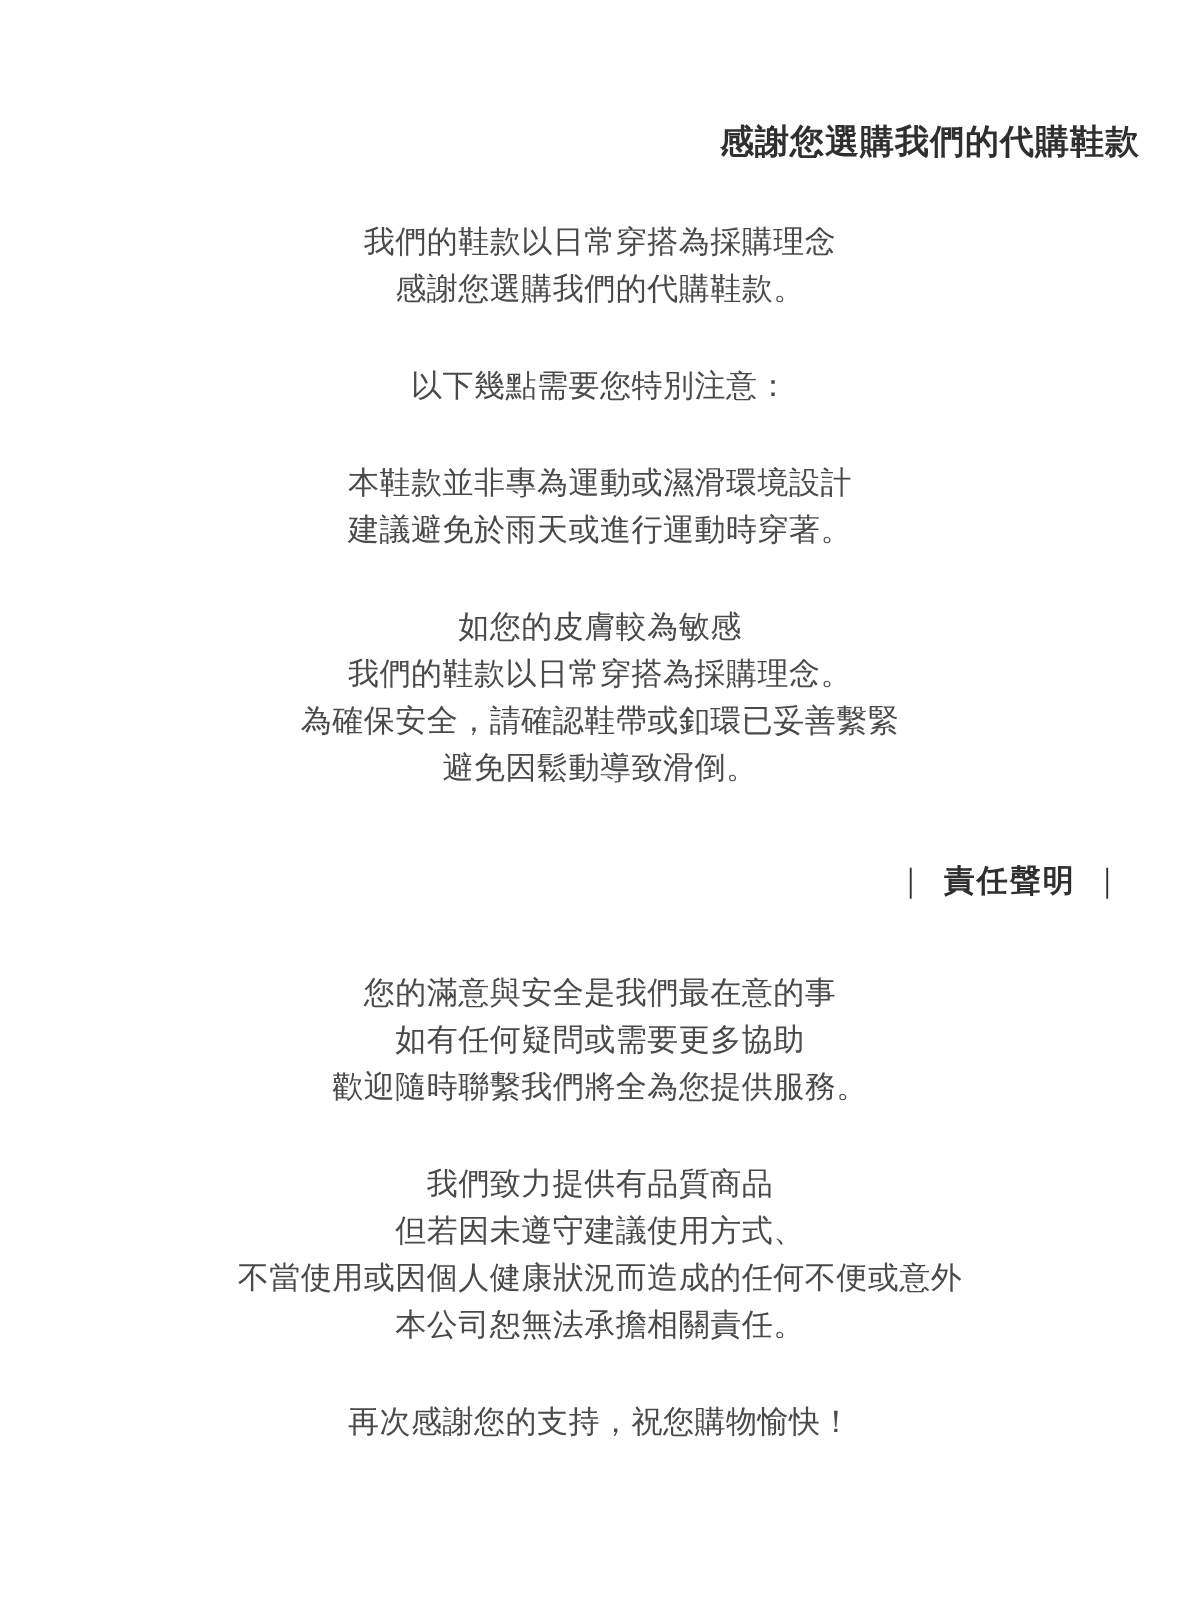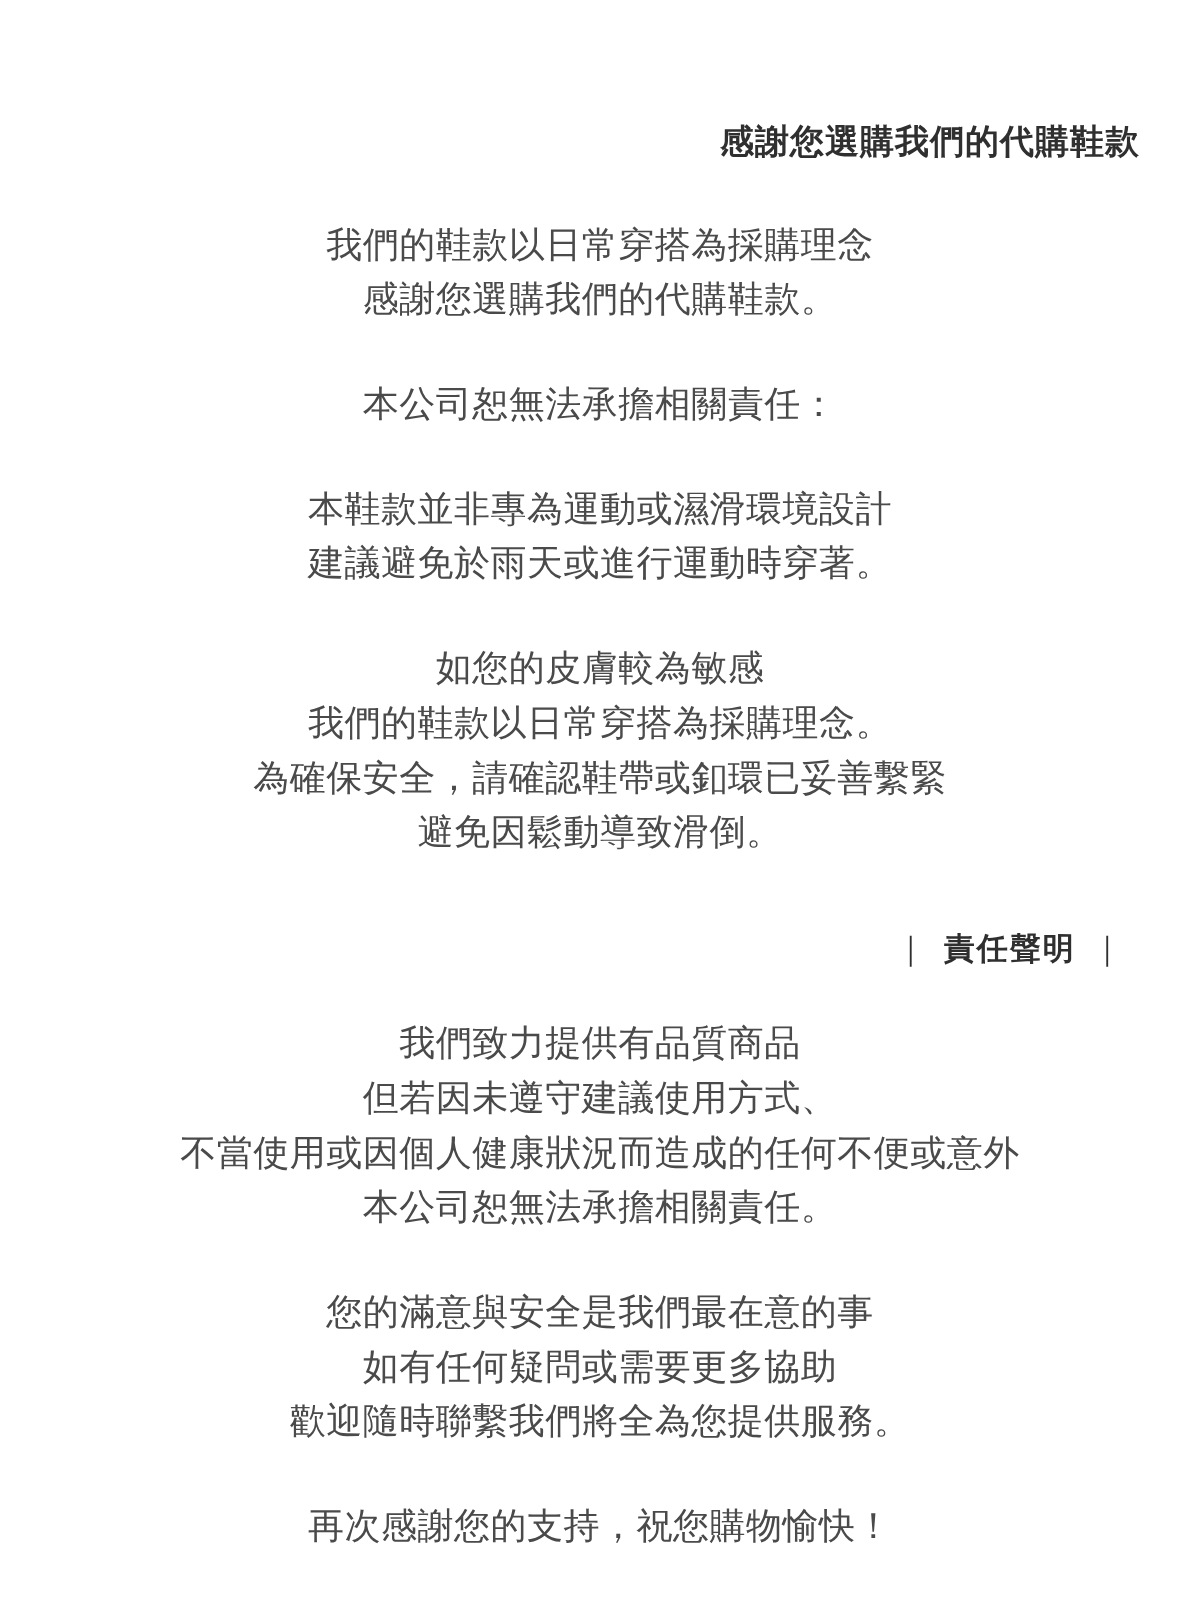--- a/index.html
+++ b/index.html
@@ -32,33 +32,33 @@
     text-align: center;
     line-height: 1.4;
     margin: 0 0 52px 0;
   }
   .block {
     width: 100%;
     text-align: center;
     margin: 0 0 50px 0;
   }
   .block .line {
-    font-size: 36px;
+    font-size: 31px;
     line-height: 1.52;
     color: #4a4a4a;
     letter-spacing: 0.5px;
     white-space: nowrap;
   }
   .section-heading {
     font-size: 31px;
     font-weight: bold;
     color: #2f2f2f;
     letter-spacing: 2px;
     text-align: center;
-    margin: 18px 0 46px 0;
+    margin: 18px 0 67px 0;
     white-space: nowrap;
   }
   .section-heading .bar {
     font-weight: normal;
     padding: 0 16px;
     color: #2f2f2f;
   }
   .closing {
     margin-bottom: 16px;
   }
@@ -69,49 +69,49 @@
 <div class="page">
 
   <h1 class="doc-title">感謝您選購我們的代購鞋款</h1>
 
   <div class="block">
     <div class="line">我們的鞋款以日常穿搭為採購理念</div>
     <div class="line">感謝您選購我們的代購鞋款。</div>
   </div>
 
   <div class="block">
-    <div class="line">本公司恕無法承擔相關責任：</div>
+    <div class="line">以下幾點需要您特別注意：</div>
   </div>
 
   <div class="block">
     <div class="line">本鞋款並非專為運動或濕滑環境設計</div>
     <div class="line">建議避免於雨天或進行運動時穿著。</div>
   </div>
 
   <div class="block">
     <div class="line">如您的皮膚較為敏感</div>
     <div class="line">我們的鞋款以日常穿搭為採購理念。</div>
     <div class="line">為確保安全，請確認鞋帶或釦環已妥善繫緊</div>
     <div class="line">避免因鬆動導致滑倒。</div>
   </div>
 
   <div class="section-heading">
     <span class="bar">｜</span><span>責任聲明</span><span class="bar">｜</span>
   </div>
 
   <div class="block">
+    <div class="line">您的滿意與安全是我們最在意的事</div>
+    <div class="line">如有任何疑問或需要更多協助</div>
+    <div class="line">歡迎隨時聯繫我們將全為您提供服務。</div>
+  </div>
+
+  <div class="block">
     <div class="line">我們致力提供有品質商品</div>
     <div class="line">但若因未遵守建議使用方式、</div>
     <div class="line">不當使用或因個人健康狀況而造成的任何不便或意外</div>
     <div class="line">本公司恕無法承擔相關責任。</div>
-  </div>
-
-  <div class="block">
-    <div class="line">您的滿意與安全是我們最在意的事</div>
-    <div class="line">如有任何疑問或需要更多協助</div>
-    <div class="line">歡迎隨時聯繫我們將全為您提供服務。</div>
   </div>
 
   <div class="block closing">
     <div class="line">再次感謝您的支持，祝您購物愉快！</div>
   </div>
 
 </div>
 
 </body></html>

